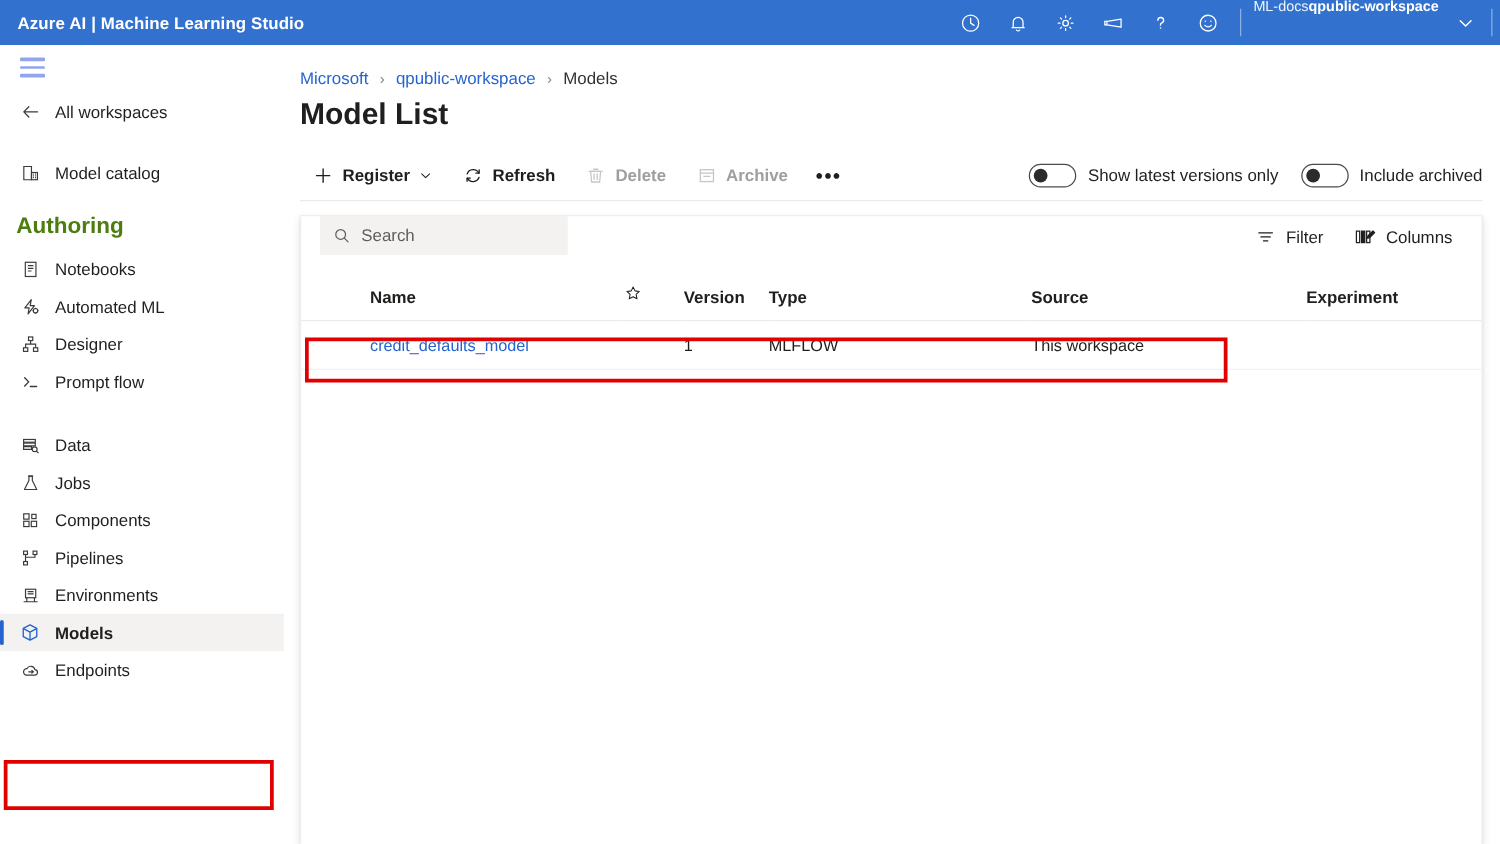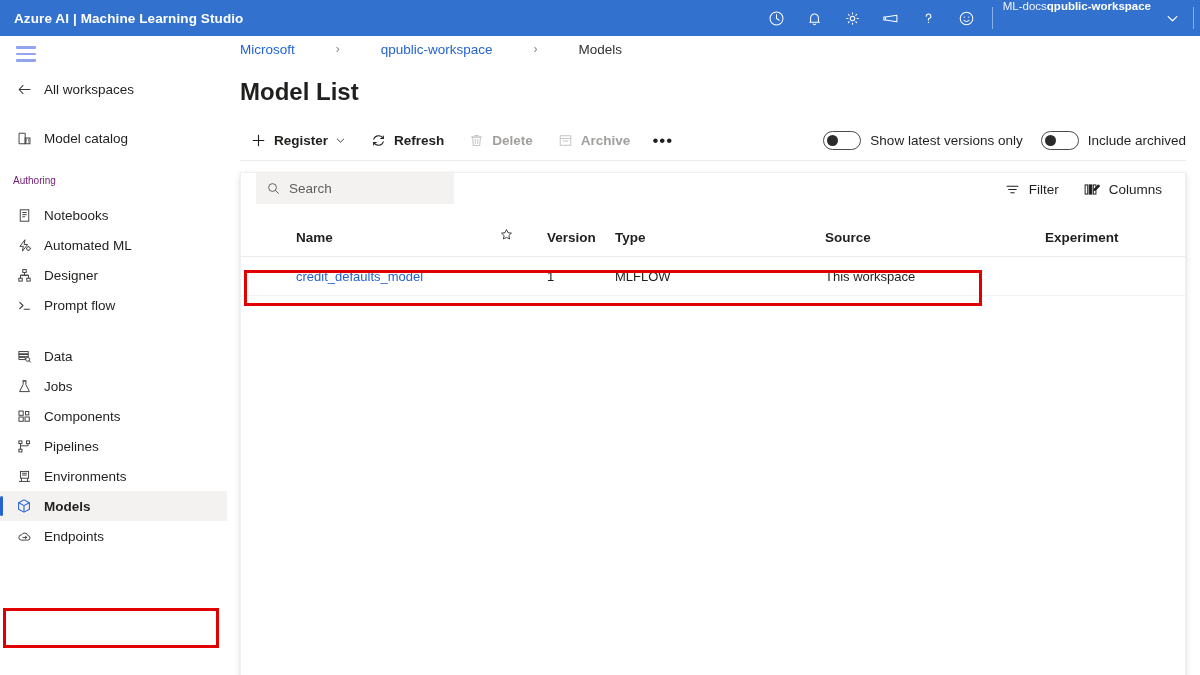--- a/index.html
+++ b/index.html
@@ -55,31 +55,30 @@
     margin-right:9px; color:#3b3a39; flex:0 0 22px;
   }
   .nav-item .lbl { white-space:nowrap; }
   .nav-item.selected { background:#f3f2f1; font-weight:700; }
   .nav-item.selected .ico { color:#2564cf; }
   .nav-item.selected::before {
     content:""; position:absolute; left:0px; top:5px; width:3px; height:20px;
     background:#2564cf; border-radius:2px;
   }
   .grp-title {
-    font-size:10px; font-weight:400; color:#701a75;
+    font-size:18px; font-weight:700; color:#4d7c0f;
     padding-left:13px; display:flex; align-items:center; height:26px;
   }
 
   
   .main { position:absolute; top:36px; left:227px; width:973px; height:639px; background:#ffffff; }
 
   .breadcrumb {
-    display:flex; align-items:flex-start; height:28px; padding-left:13px; margin-top:6px;
+    display:flex; align-items:flex-end; height:28px; padding-left:13px; margin-top:6px;
     font-size:13.5px;
-    gap:32px;
   }
   .bc-link { color:#2564cf; cursor:pointer; }
   .bc-cur  { color:#323130; }
   .bc-sep  { color:#8a8886; margin:0 9px; font-size:12px; }
 
   .page-title {
     padding-left:13px; margin-top:8px; font-size:24px; font-weight:700; color:#201f1e;
   }
 
   

